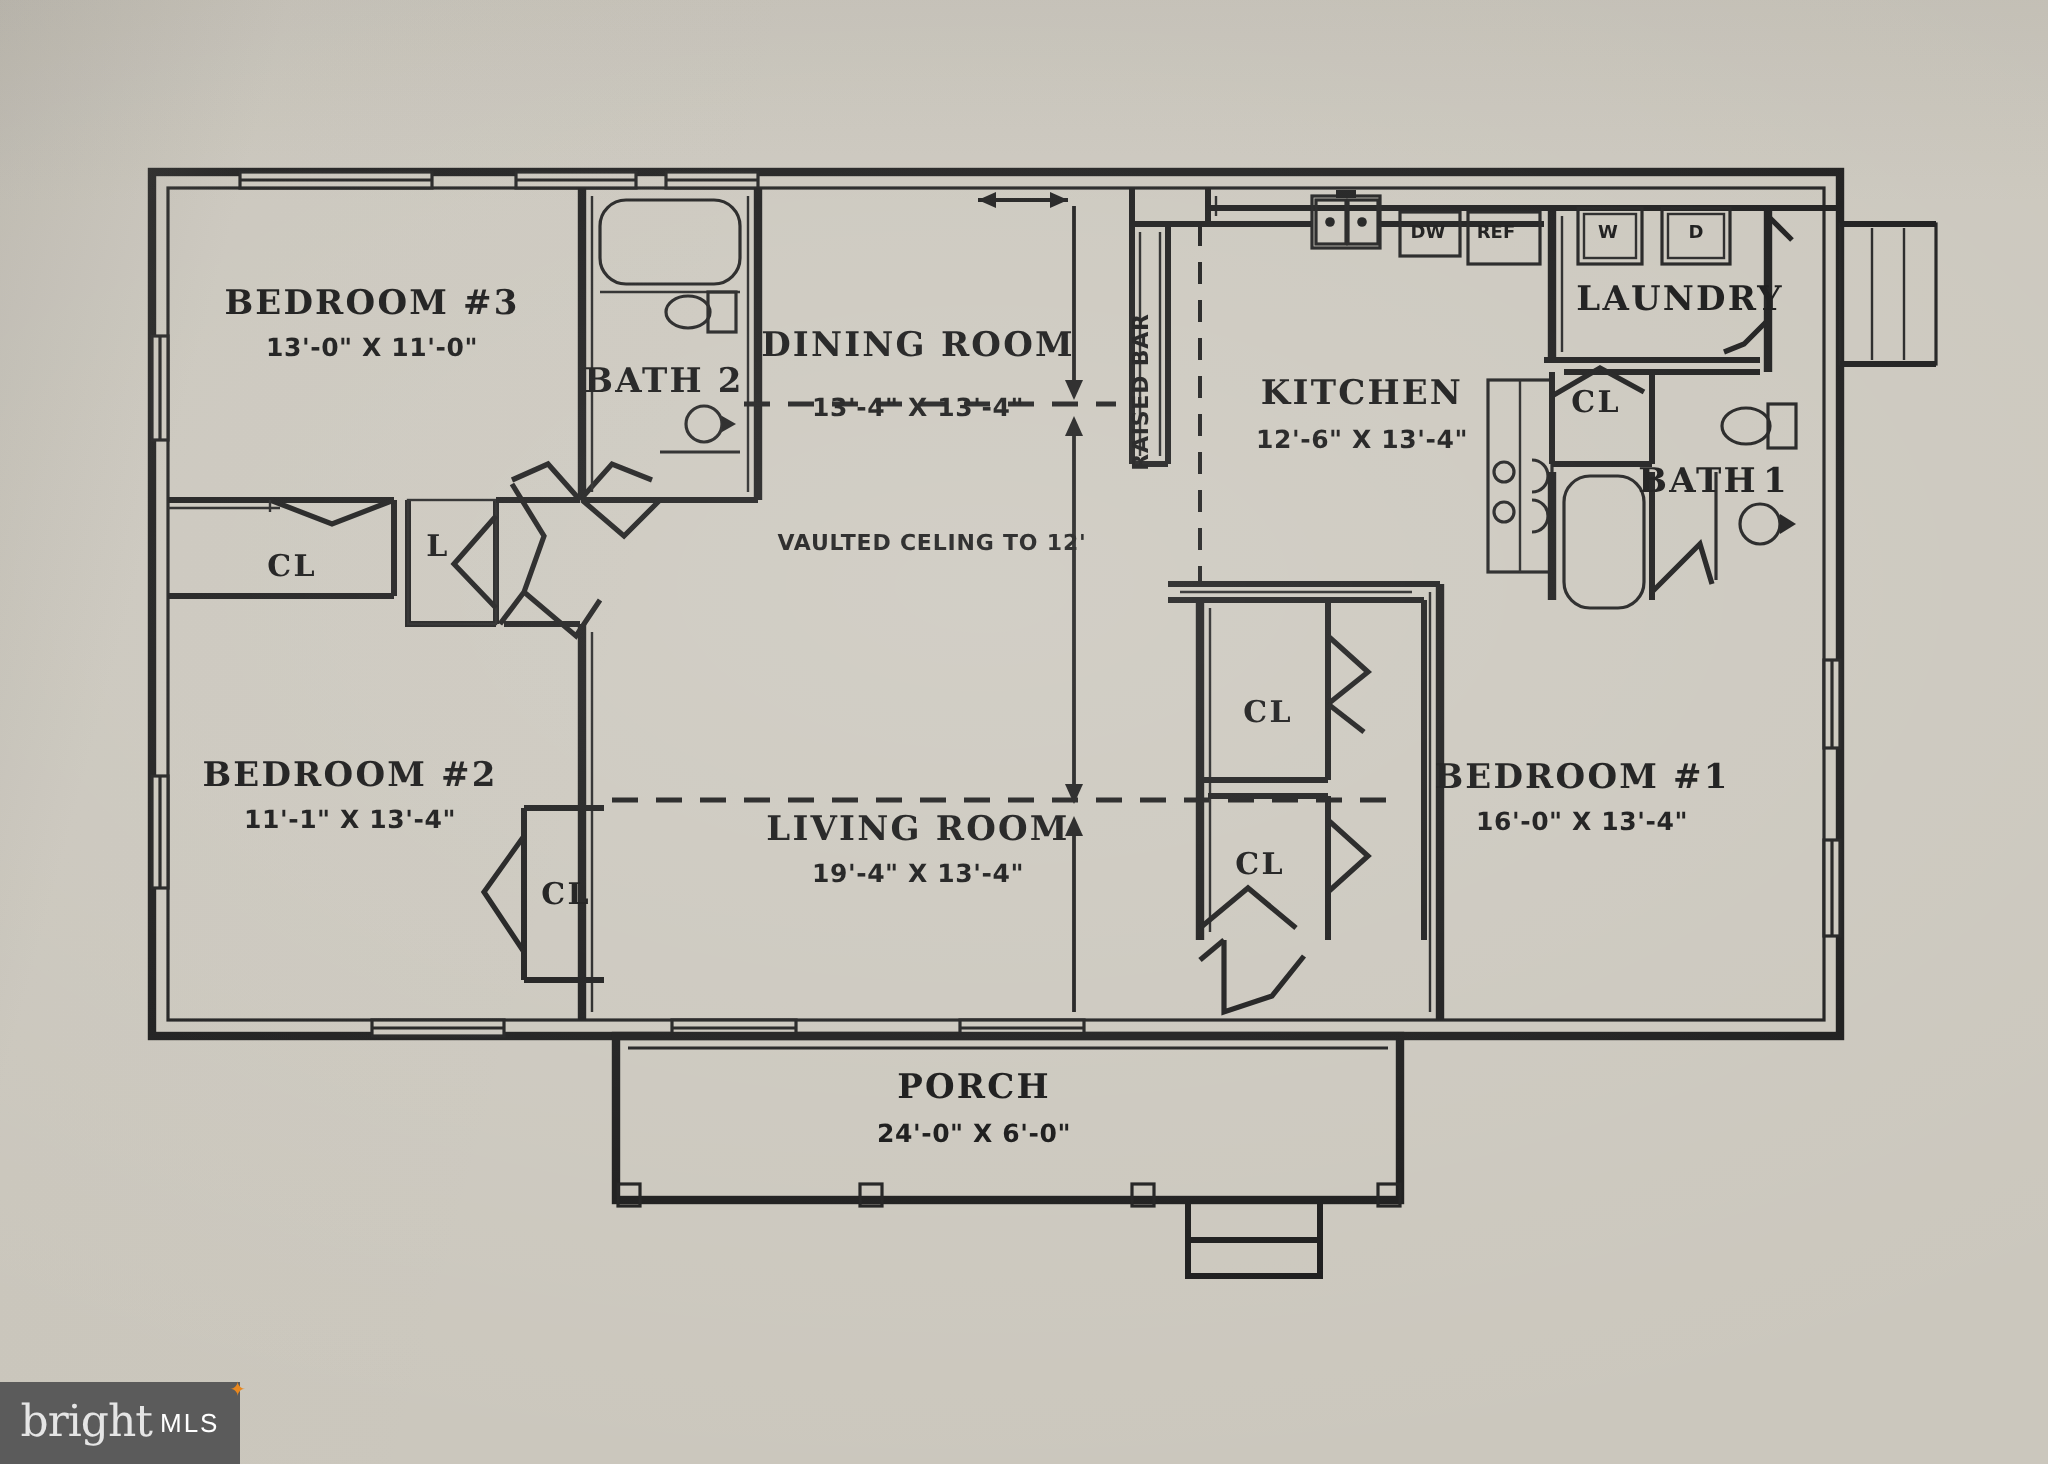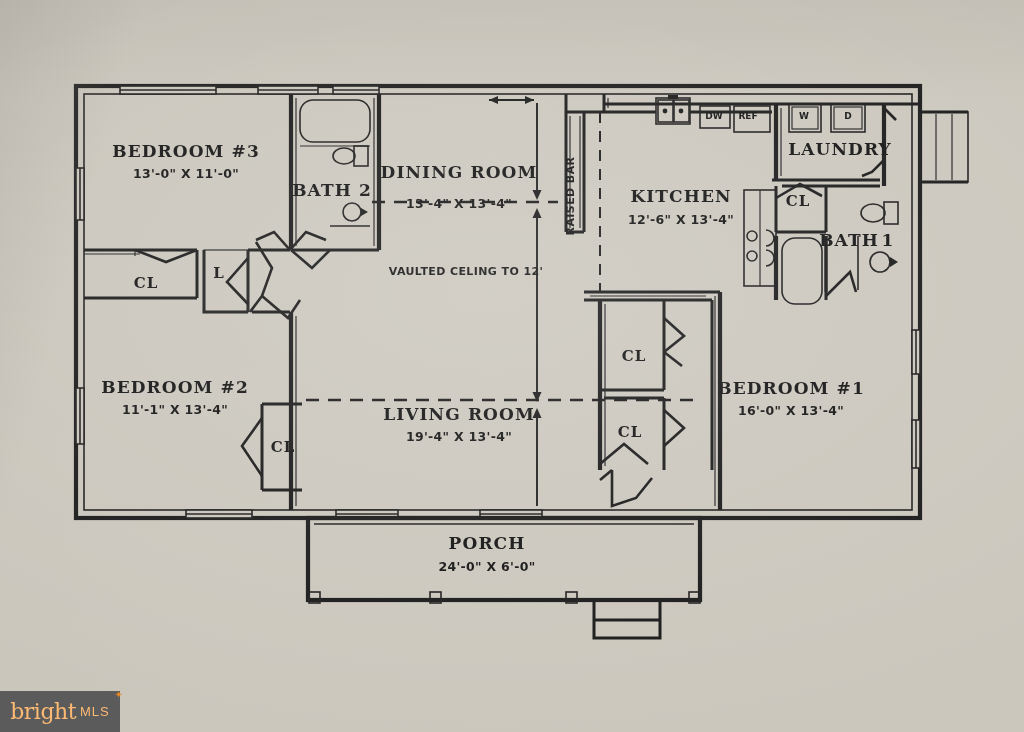--- a/index.html
+++ b/index.html
@@ -11,25 +11,25 @@
   #paper-tint{position:absolute;inset:0;
       background:
         radial-gradient(ellipse 120% 90% at 48% 40%, rgba(255,255,255,0.14), rgba(255,255,255,0) 70%),
         linear-gradient(105deg, rgba(150,146,138,0.30) 0%, rgba(150,146,138,0.02) 12%, rgba(0,0,0,0) 35%),
         linear-gradient(180deg, rgba(120,116,108,0.10) 0%, rgba(0,0,0,0) 14%);
       pointer-events:none;}
   #plan{position:absolute;left:0;top:0;}
   .wm{position:absolute;left:0;bottom:0;width:120px;height:41px;
       background:#5b5b5b;display:flex;align-items:center;
       justify-content:center;gap:4px;}
-  .wm .b{font-family:"DejaVu Serif",serif;font-size:22px;color:#fdba74;
+  .wm .b{font-family:"DejaVu Serif",serif;font-size:22px;color:#e5e5e5;
       letter-spacing:-0.5px;position:relative;line-height:1;}
   .wm .star{position:absolute;right:-3px;top:-2px;color:#e8871e;font-size:10px;}
   .wm .mls{font-family:"Liberation Sans",sans-serif;font-size:13px;
-      color:#fdba74;letter-spacing:1px;}
+      color:#ffffff;letter-spacing:1px;}
 </style>
 </head>
 <body>
 
 <div id="page">
 
   <svg id="plan" width="1024" height="732" viewBox="0 0 1024 732">
     <defs>
       <style>
         .w   { fill:none; stroke:#191919; stroke-width:4.2; }

